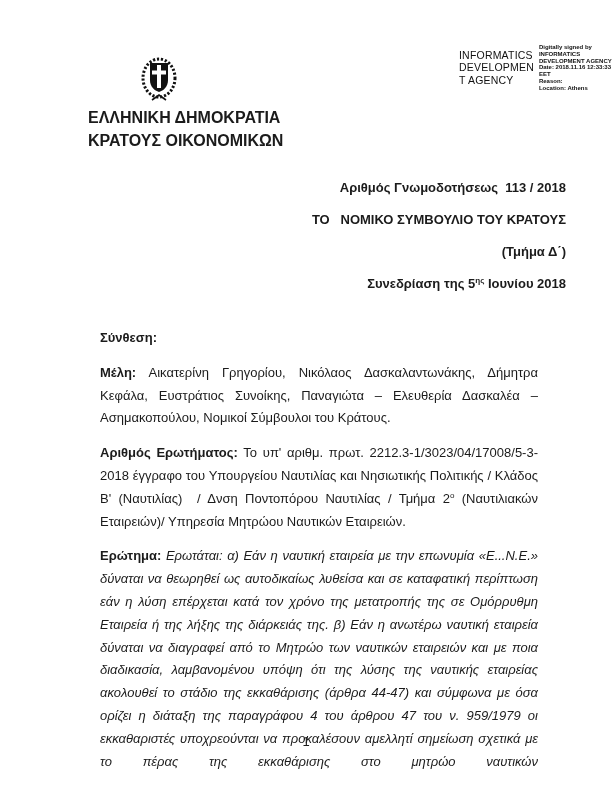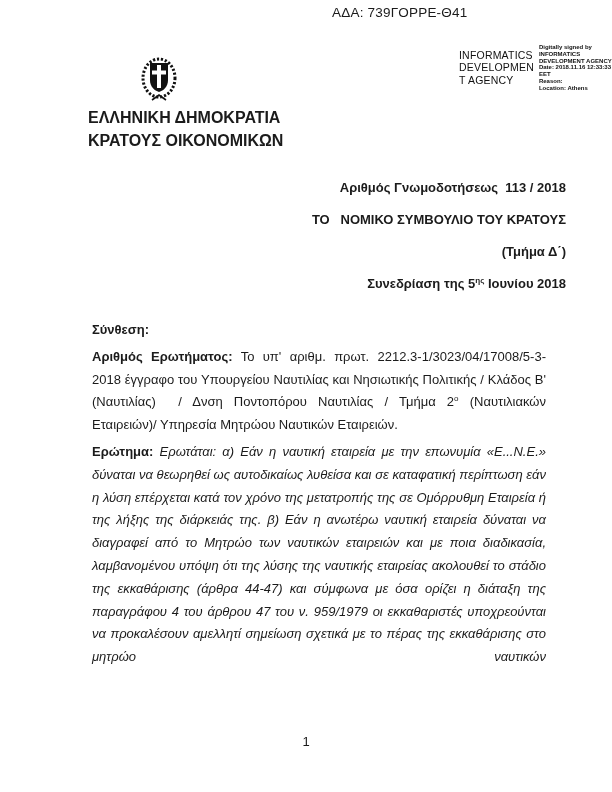--- a/index.html
+++ b/index.html
@@ -44,37 +44,36 @@
   }
   .heading-line{
     font-size:13px;font-weight:700;line-height:32px;white-space:nowrap;
   }
   
   .bodytext{
     position:absolute;left:88px;top:315px;width:462px;
     font-size:13px;line-height:22.8px;
     text-align:justify;
   }
-  .para{margin:4px;}
+  .para{margin:12px;}
   .para.justify-last{text-align-last:justify;}
   .s-b{font-weight:700;}
   .s-i{font-style:italic;}
   sup{font-size:62%;line-height:0;}
   
   .pageno{
     position:absolute;left:0;top:734px;width:612px;
     text-align:center;font-size:13px;
   }
 </style>
 </head>
 <body>
 
 <div class="page">
 
-  <div class="ada">ΑΔΑ: 739ΓΟΡΡΕ-Θ41</div>
 
   <div class="stamp">
     <div class="stamp-agency">
       <div>INFORMATICS</div>
       <div>DEVELOPMEN</div>
       <div>T AGENCY</div>
     </div>
     <div class="stamp-details">
       <div>Digitally signed by</div>
       <div>INFORMATICS</div>
@@ -103,19 +102,20 @@
 
   <div class="headings">
       <div class="heading-line"><span class="s-b">Αριθμός Γνωμοδοτήσεως&nbsp; 113 / 2018</span></div>
       <div class="heading-line"><span class="s-b">ΤΟ&nbsp;&nbsp; ΝΟΜΙΚΟ ΣΥΜΒΟΥΛΙΟ ΤΟΥ ΚΡΑΤΟΥΣ</span></div>
       <div class="heading-line"><span class="s-b">(Τμήμα Δ΄)</span></div>
       <div class="heading-line"><span class="s-b">Συνεδρίαση της 5</span><sup class="s-b s-sup">ης</sup><span class="s-b"> Ιουνίου 2018</span></div>
     </div>
 
   <div class="bodytext">
       <div class="para"><span class="s-b">Σύνθεση:</span></div>
+      <div class="para"><span class="s-b">Μέλη:</span><span class="s-n"> Αικατερίνη Γρηγορίου, Νικόλαος Δασκαλαντωνάκης, Δήμητρα Κεφάλα, Ευστράτιος Συνοίκης, Παναγιώτα – Ελευθερία Δασκαλέα – Ασημακοπούλου, Νομικοί Σύμβουλοι του Κράτους.</span></div>
       <div class="para"><span class="s-b">Αριθμός Ερωτήματος:</span><span class="s-n"> Το υπ' αριθμ. πρωτ. 2212.3-1/3023/04/17008/5-3-2018 έγγραφο του Υπουργείου Ναυτιλίας και Νησιωτικής Πολιτικής / Κλάδος Β' (Ναυτιλίας)&nbsp; / Δνση Ποντοπόρου Ναυτιλίας / Τμήμα 2</span><sup class="s-n s-sup">ο</sup><span class="s-n"> (Ναυτιλιακών Εταιρειών)/ Υπηρεσία Μητρώου Ναυτικών Εταιρειών.</span></div>
       <div class="para justify-last"><span class="s-b">Ερώτημα:</span><span class="s-i"> Ερωτάται: α) Εάν η ναυτική εταιρεία με την επωνυμία «Ε...Ν.Ε.» δύναται να θεωρηθεί ως αυτοδικαίως λυθείσα και σε καταφατική περίπτωση εάν η λύση επέρχεται κατά τον χρόνο της μετατροπής της σε Ομόρρυθμη Εταιρεία ή της λήξης της διάρκειάς της. β) Εάν η ανωτέρω ναυτική εταιρεία δύναται να διαγραφεί από το Μητρώο των ναυτικών εταιρειών και με ποια διαδικασία, λαμβανομένου υπόψη ότι της λύσης της ναυτικής εταιρείας ακολουθεί το στάδιο της εκκαθάρισης (άρθρα 44-47) και σύμφωνα με όσα ορίζει η διάταξη της παραγράφου 4 του άρθρου 47 του ν. 959/1979 οι εκκαθαριστές υποχρεούνται να προκαλέσουν αμελλητί σημείωση σχετικά με το πέρας της εκκαθάρισης στο μητρώο ναυτικών</span></div>
     </div>
 
   <div class="pageno">1</div>
 
 </div>
 
 </body></html>

